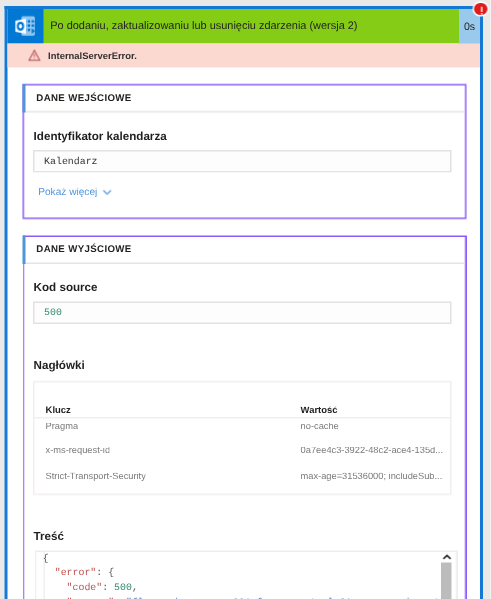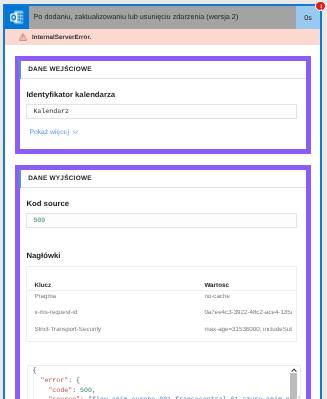--- a/index.html
+++ b/index.html
@@ -6,36 +6,36 @@
   .card *{transform:translateZ(0);}
   body{width:327px;height:399px;overflow:hidden;background:#ebe9e8;
        font-family:"Liberation Sans",sans-serif;-webkit-font-smoothing:antialiased;text-rendering:geometricPrecision;
 }
 
   .card{position:absolute;left:3px;top:4px;width:319px;height:430px;
         border-left:2px solid #1279d4;border-right:2px solid #1279d4;border-top:2px solid #1279d4;
         background:#fff;box-sizing:border-box;overflow:hidden;}
 
   
-  .hdr{display:flex;height:23px;background:#a3a3a3;position:relative;}
+  .hdr{display:flex;height:23px;background:#84cc16;position:relative;}
   .hdr-icon{width:24px;height:23px;background:#0078d4;display:flex;align-items:center;justify-content:center;flex:none;}
   .hdr-title{flex:1;display:flex;align-items:center;padding-left:4.5px;font-size:7.3px;color:#252423;white-space:nowrap;overflow:hidden;}
   .hdr-title span{position:relative;top:-0.9px;}
-  .hdr-dur{width:24px;display:flex;align-items:center;justify-content:center;background:#9ac9ee;font-size:7.1px;color:#252423;flex:none;}
+  .hdr-dur{width:14px;display:flex;align-items:center;justify-content:center;background:#9ac9ee;font-size:7.1px;color:#252423;flex:none;}
   .badge{position:absolute;left:315px;top:0.6px;width:10.5px;height:10.5px;border-radius:50%;background:#e01b1b;border:1.2px solid #fff;
          box-sizing:border-box;}
   .badge-mark{position:absolute;left:0.05px;top:0.05px;}
 
   
   .err{display:flex;align-items:center;height:16px;background:#fcd9d0;padding-left:14.1px;}
   .err-txt{font-size:6.3px;font-weight:bold;color:#323130;margin-left:5.2px;}
 
   
   .body{padding:10.5px 9.5px 10px 10px;}
-  .panel{border:5px solid #8b5cf6;background:#fff;}
+  .panel{border:1px solid #8b5cf6;background:#fff;}
   .panel-hdr{display:flex;align-items:stretch;height:17px;border-bottom:1px solid #e6e4e2;}
   .accent{width:2.4px;background:#5096d6;flex:none;margin-left:-1px;margin-top:-1px;margin-bottom:-1px;}
   .panel-hdr span{font-size:6.45px;font-weight:bold;letter-spacing:.25px;color:#201f1e;margin-left:6.8px;align-self:center;}
   .panel-body{padding:11.5px 8.2px 13px 6.4px;}
   .flabel{font-size:7.75px;font-weight:bold;color:#201f1e;}
   .finput{border:1px solid #e4e2e0;height:15.5px;box-sizing:border-box;display:flex;align-items:center;padding-left:6px;
           font-family:"Liberation Mono",monospace;font-size:6.6px;color:#333;background:#fdfdfd;margin-top:4.5px;}
   .finput.code500{color:#2e8b6b;}
   .link{color:#5195de;font-size:6.75px;display:flex;align-items:center;gap:3.6px;margin-top:9.5px;margin-left:3.1px;}
   .gap{height:11px;}
@@ -158,20 +158,21 @@
                 </div>
                 <div class="trow" style="top: 60.1px;">
                   <div class="tcell cA">Strict-Transport-Security</div>
                   <div class="tcell cB">max-age=31536000; includeSub...</div>
                 </div>
               </div>
           </div>
         </div>
 
         <div class="sec2">
+          <div class="flabel">Treść</div>
           <div class="codebox">
             <div class="guide"></div>
             <div class="codeinner" id="codeinner"><div><span class="p">{</span></div><div><span class="p">  </span><span class="k">"error"</span><span class="p">: {</span></div><div><span class="p">    </span><span class="k">"code"</span><span class="p">: </span><span class="n">500</span><span class="p">,</span></div><div><span class="p">    </span><span class="k">"source"</span><span class="p">: </span><span class="s">"flow-apim-europe-001-francecentral-01.azure-apim.net"</span><span class="p">,</span></div><div><span class="p">    </span><span class="k">"clientRequestId"</span><span class="p">: </span><span class="s">"0a7ee4c3-3922-48c2-ace4-135d14b3fe55"</span><span class="p">,</span></div><div><span class="p">    </span><span class="k">"message"</span><span class="p">: </span><span class="s">"BadGateway"</span><span class="p">,</span></div><div><span class="p">    </span><span class="k">"innerError"</span><span class="p">: {</span></div></div>
             <div class="sb">
               <div class="sb-up">
                 <svg width="8" height="5" viewBox="0 0 8 5">
                     <path d="M1.6 3.6 L4 1.2 L6.4 3.6" fill="none" stroke="#2b2b2b" stroke-width="1.1"></path>
                   </svg>
               </div>
               <div class="sb-th"></div>

